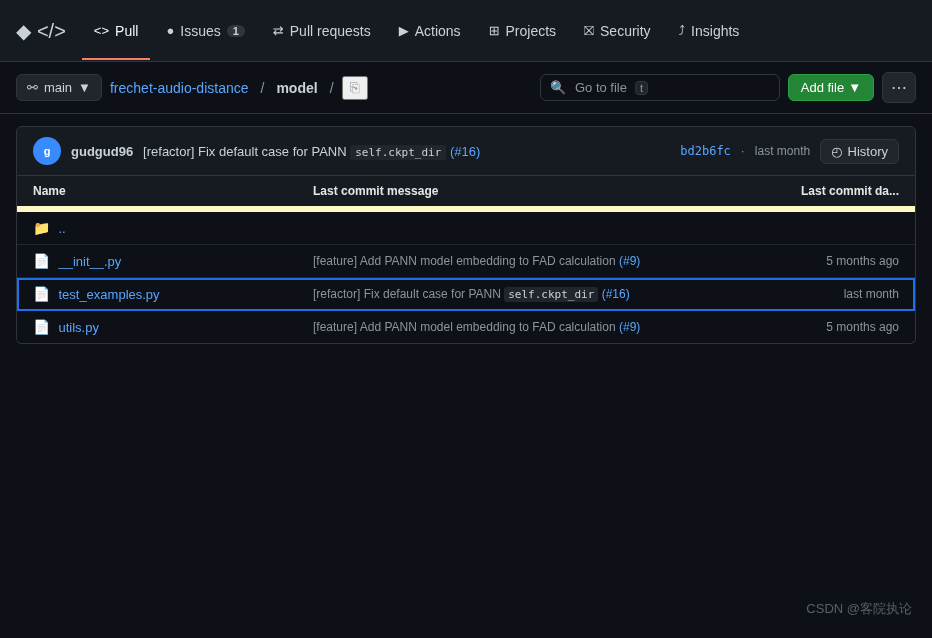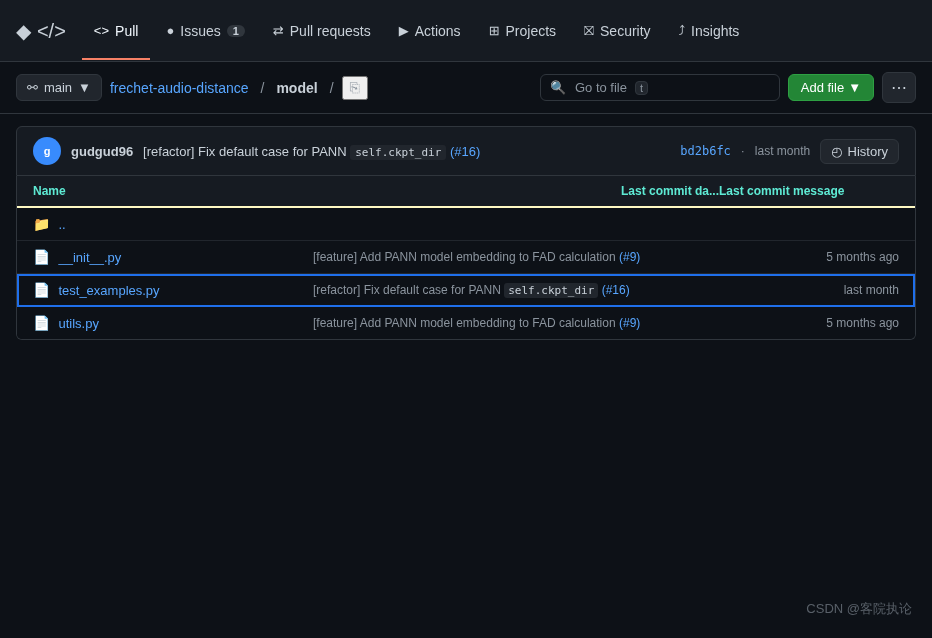--- a/index.html
+++ b/index.html
@@ -218,22 +218,22 @@
       border: 1px solid #30363d;
       border-top: none;
       border-radius: 0 0 6px 6px;
       overflow: hidden;
     }
     .file-table-header {
       display: grid;
       grid-template-columns: 280px 1fr 180px;
       padding: 8px 16px;
       background: #161b22;
-      border-bottom: 2px solid #fef9c3;
-      color: #5eead4;
+      border-bottom: 6px solid #fef9c3;
+      color: #e5e5e5;
       font-size: 12px;
       font-weight: 600;
     }
     .file-row {
       display: grid;
       grid-template-columns: 280px 1fr 180px;
       padding: 8px 16px;
       border-bottom: 1px solid #21262d;
       align-items: center;
       background: #0d1117;
@@ -373,22 +373,22 @@
     <button class="history-btn">
       <span>◴</span>
       <span>History</span>
     </button>
   </div>
 </div>
 
 <div class="file-table">
   <div class="file-table-header">
     <span>Name</span>
+    <span>Last commit message</span>
     <span style="text-align:right;">Last commit da...</span>
-    <span>Last commit message</span>
   </div>
 
   <div class="file-row">
     <div class="file-name-cell">
       <span class="dir-icon">📁</span>
       <span class="file-name-text">..</span>
     </div>
     <div class="commit-message-cell"></div>
     <div class="time-cell"></div>
   </div>

